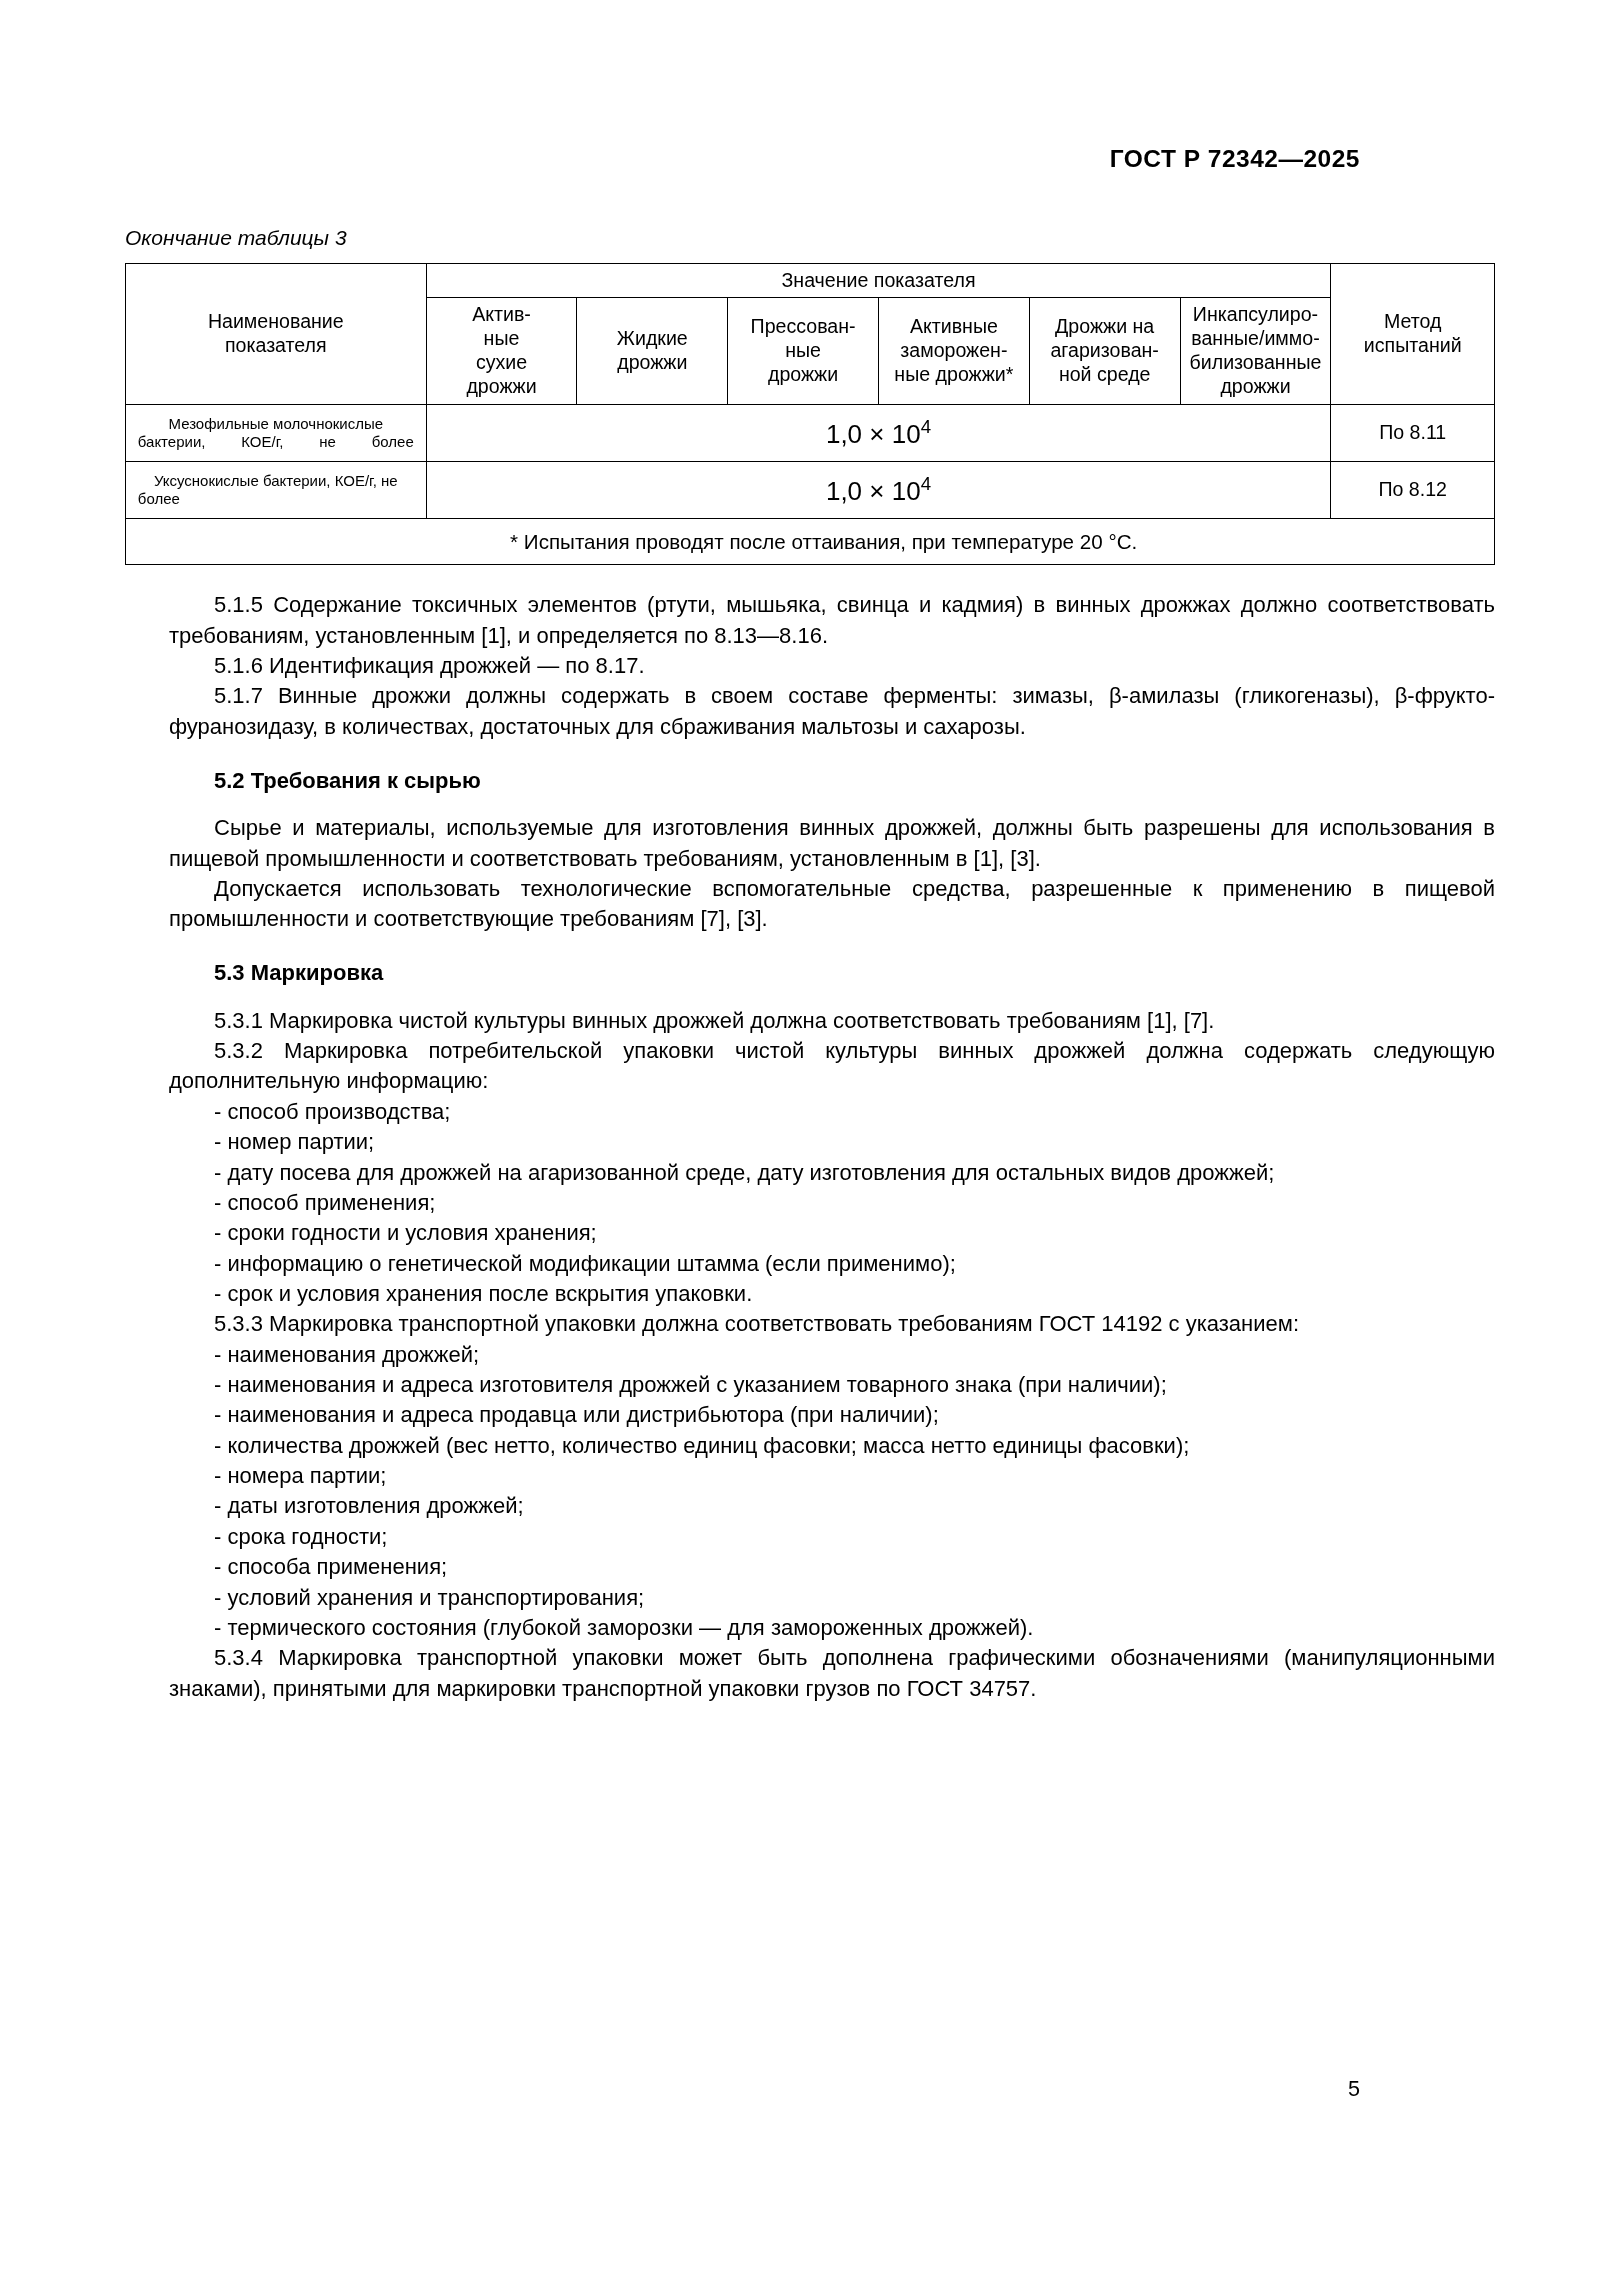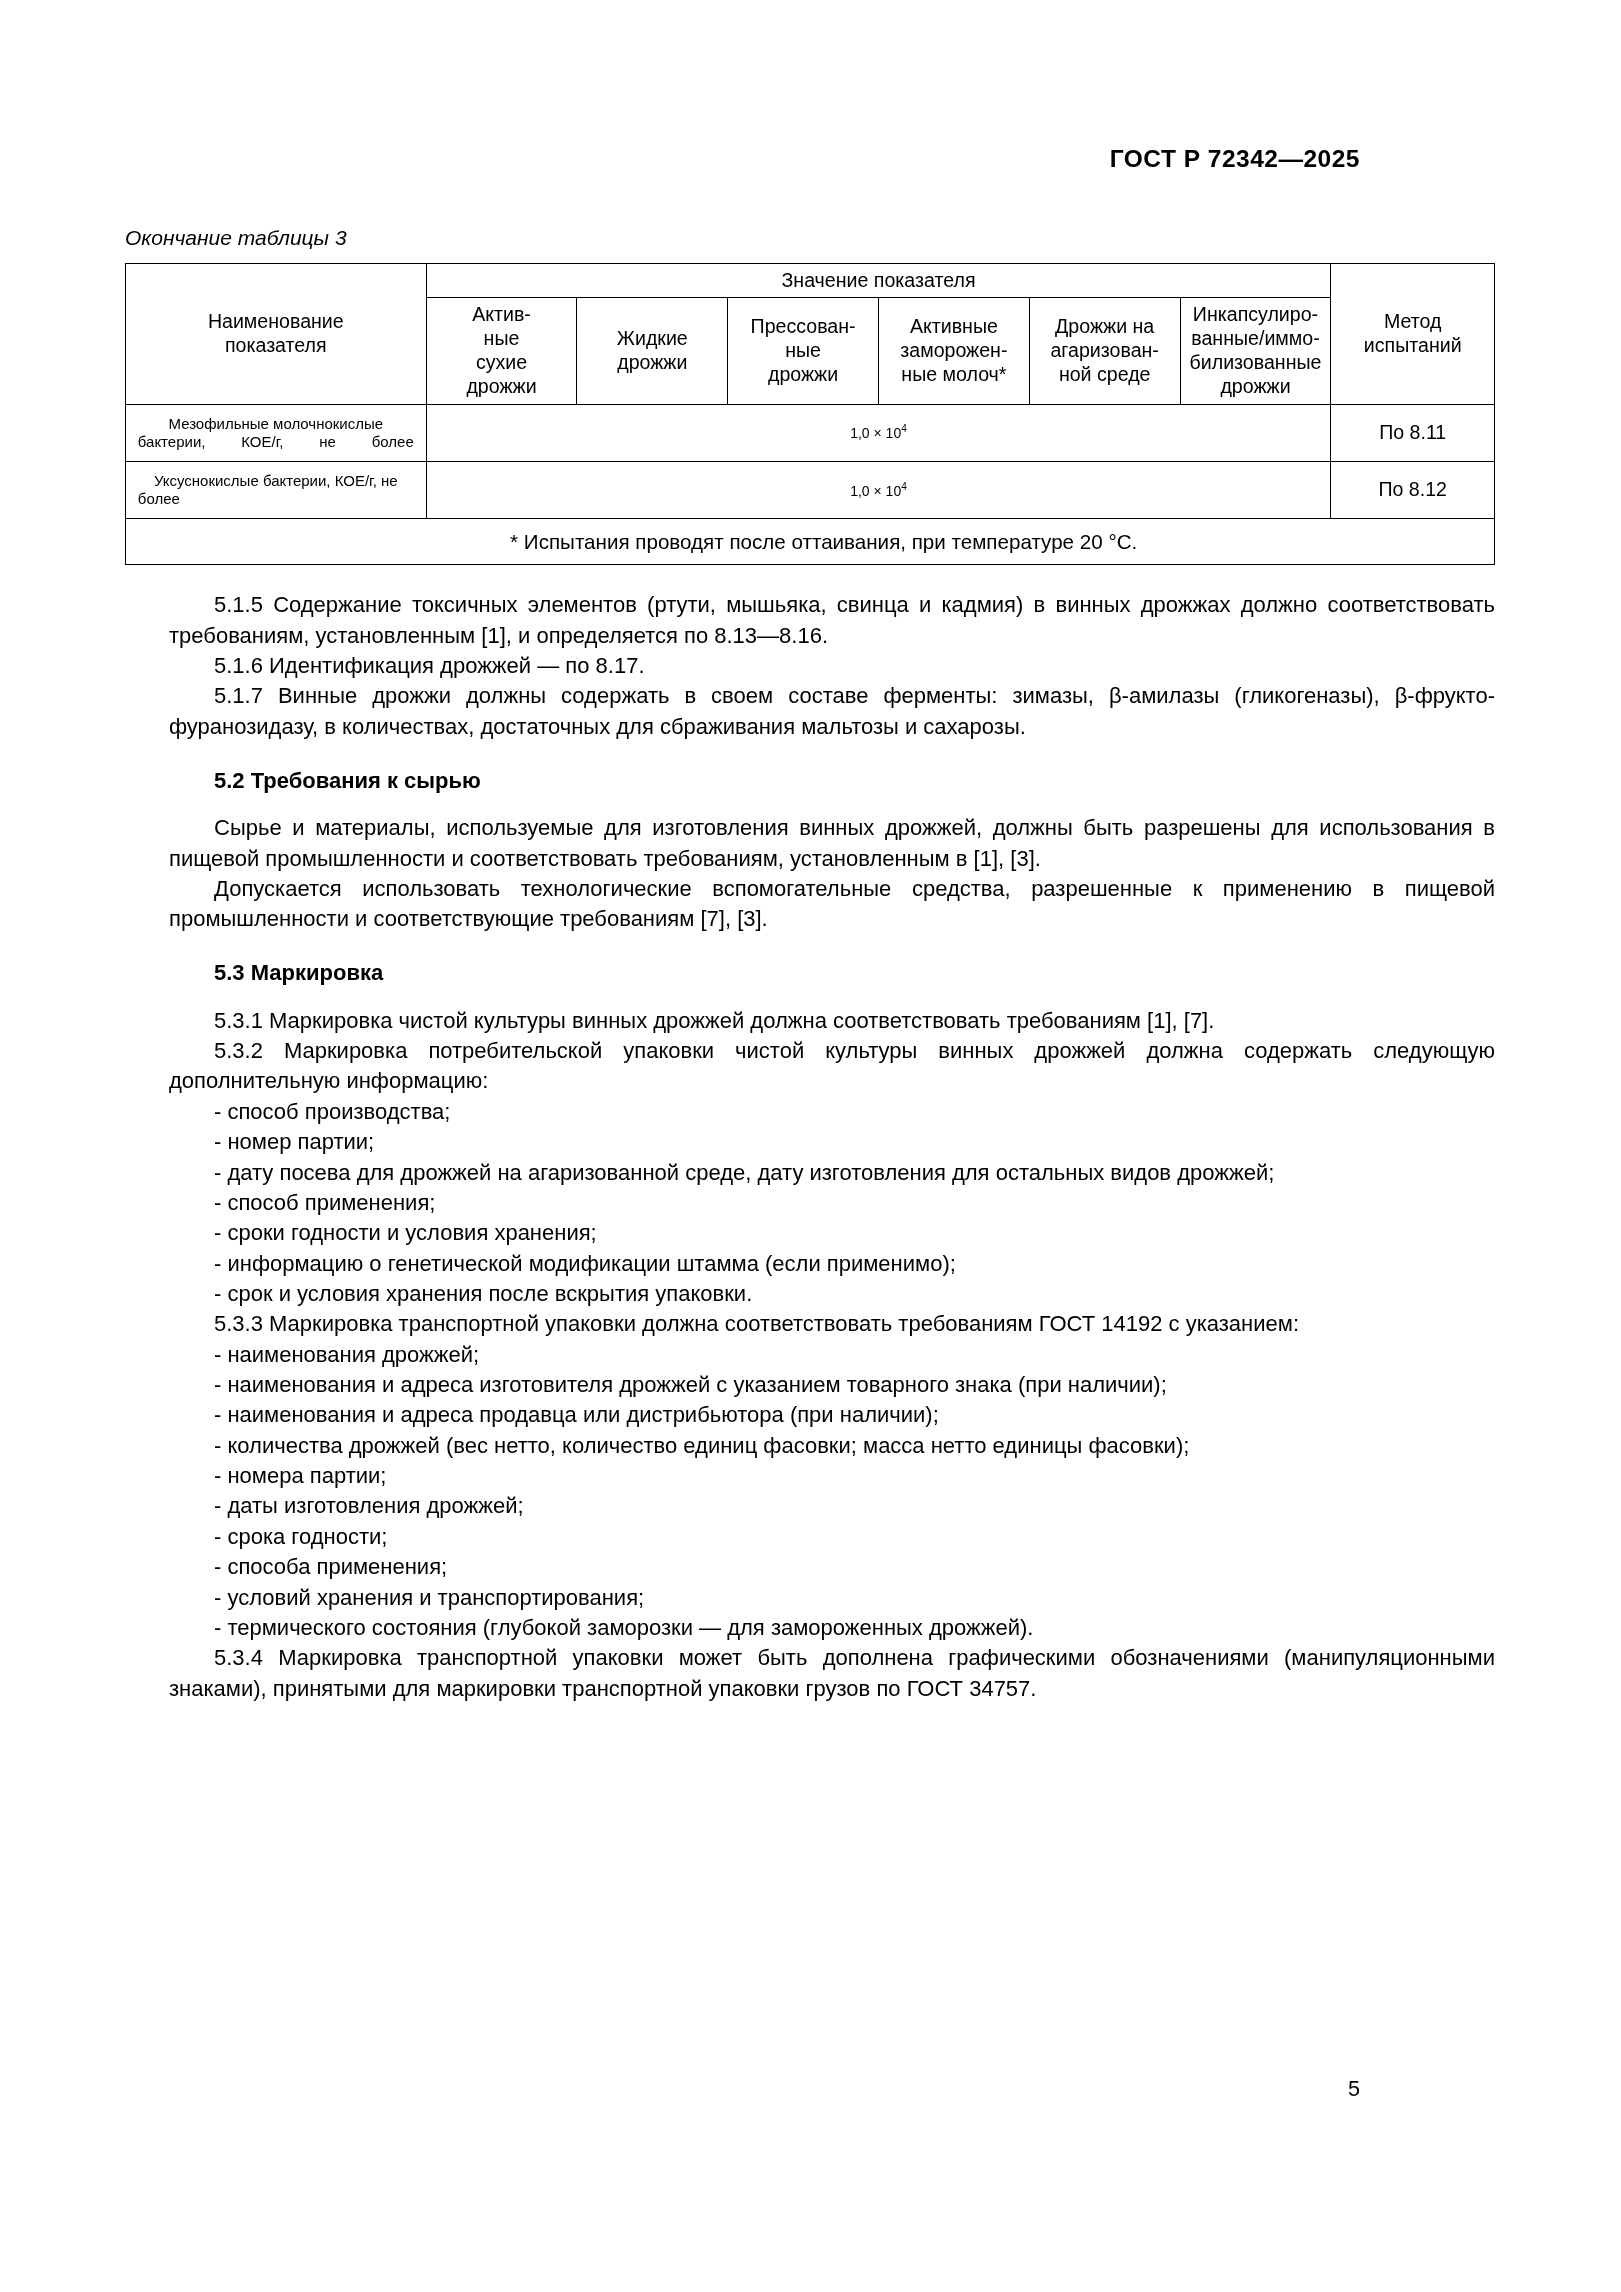--- a/index.html
+++ b/index.html
@@ -62,21 +62,21 @@
   }
   .cell-left {
     text-align: justify;
     text-align-last: justify;
     vertical-align: top;
     padding: 9.8px 11.8px 9.8px 11.8px !important;
     line-height: 1.3;
     font-size: 15px;
   }
   .cell-val {
-    font-size: 14px;
+    font-size: 26px;
   }
   .note-row td {
     text-align: left;
     padding: 9.8px 11.8px 9.8px 39px !important;
     font-size: 20.6px;
   }
   .note-row td .star {
     margin-right: 5.9px;
   }
   sup {
@@ -141,21 +141,21 @@
 ные
 сухие
 дрожжи</span></td>
         <td style="width:118px"><span style="white-space:pre-line">Жидкие
 дрожжи</span></td>
         <td style="width:147px"><span style="white-space:pre-line">Прессован-
 ные
 дрожжи</span></td>
         <td style="width:176px"><span style="white-space:pre-line">Активные
 заморожен-
-ные молоч*</span></td>
+ные дрожжи*</span></td>
         <td style="width:162px"><span style="white-space:pre-line">Дрожжи на
 агаризован-
 ной среде</span></td>
         <td style="width:211px"><span style="white-space:pre-line">Инкапсулиро-
 ванные/иммо-
 билизованные
 дрожжи</span></td>
       </tr>
       <tr>
         <td class="cell-left">Мезофильные молоч­нокислые бактерии, КОЕ/г, не более</td>

